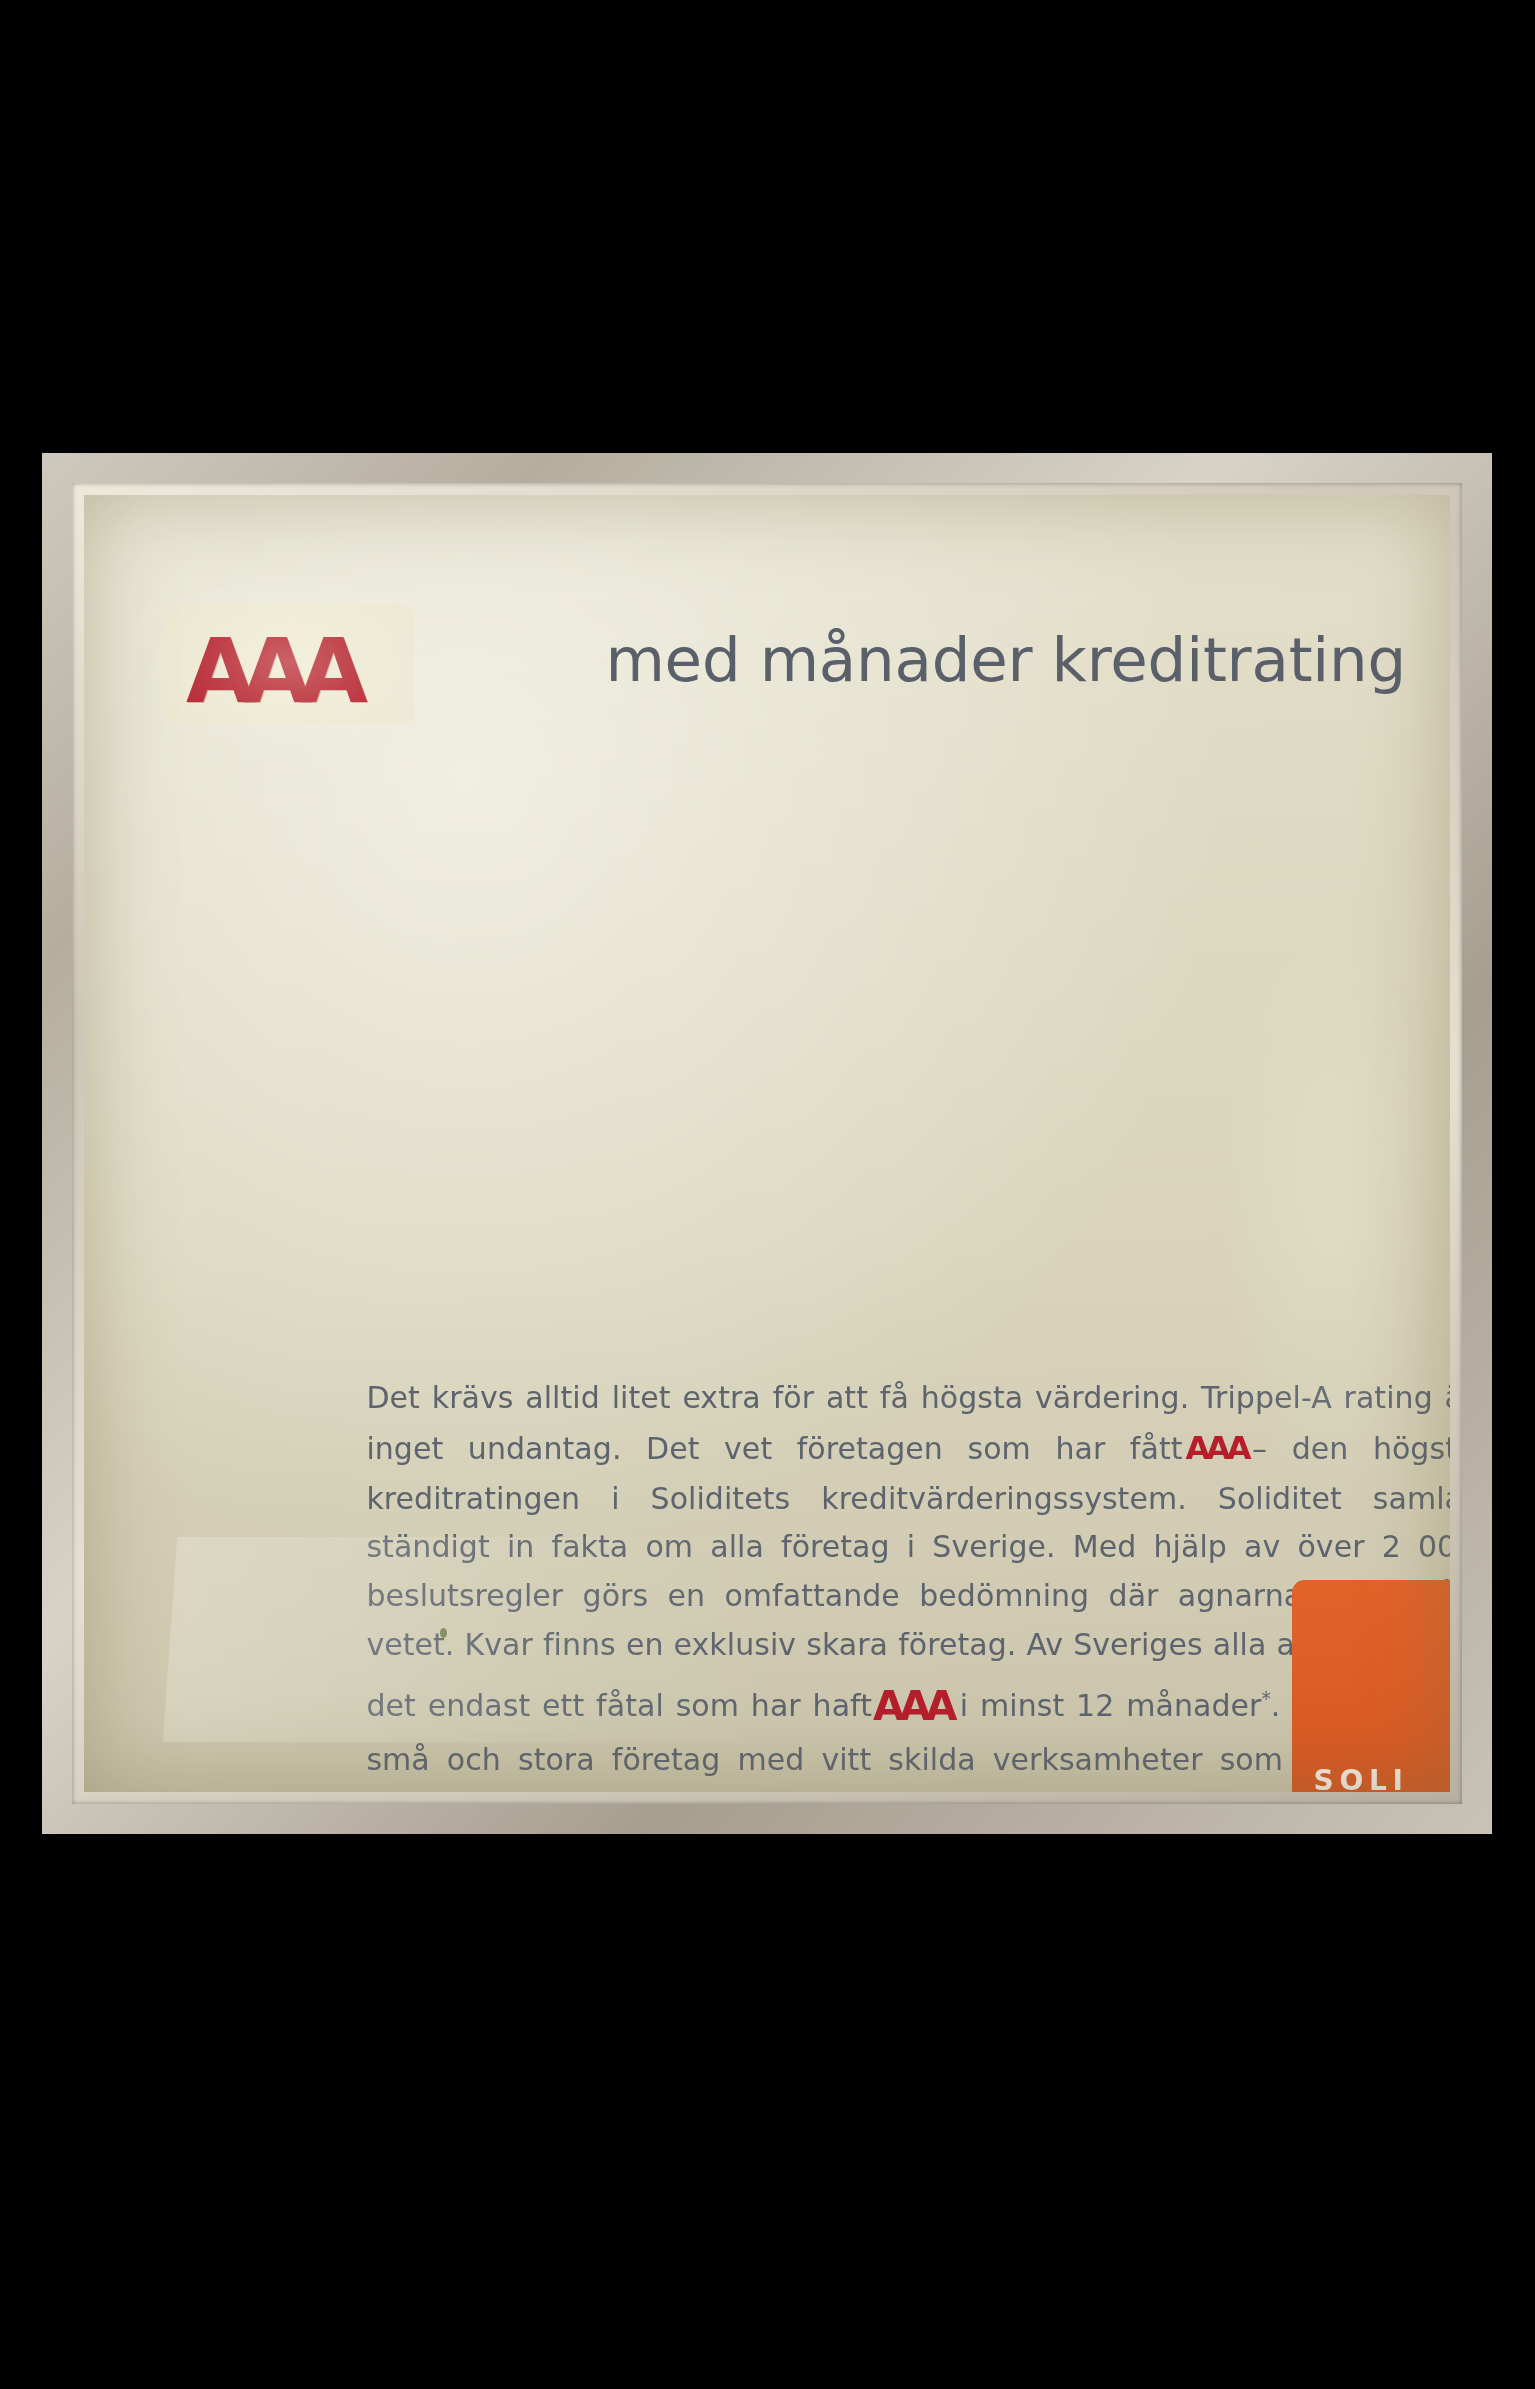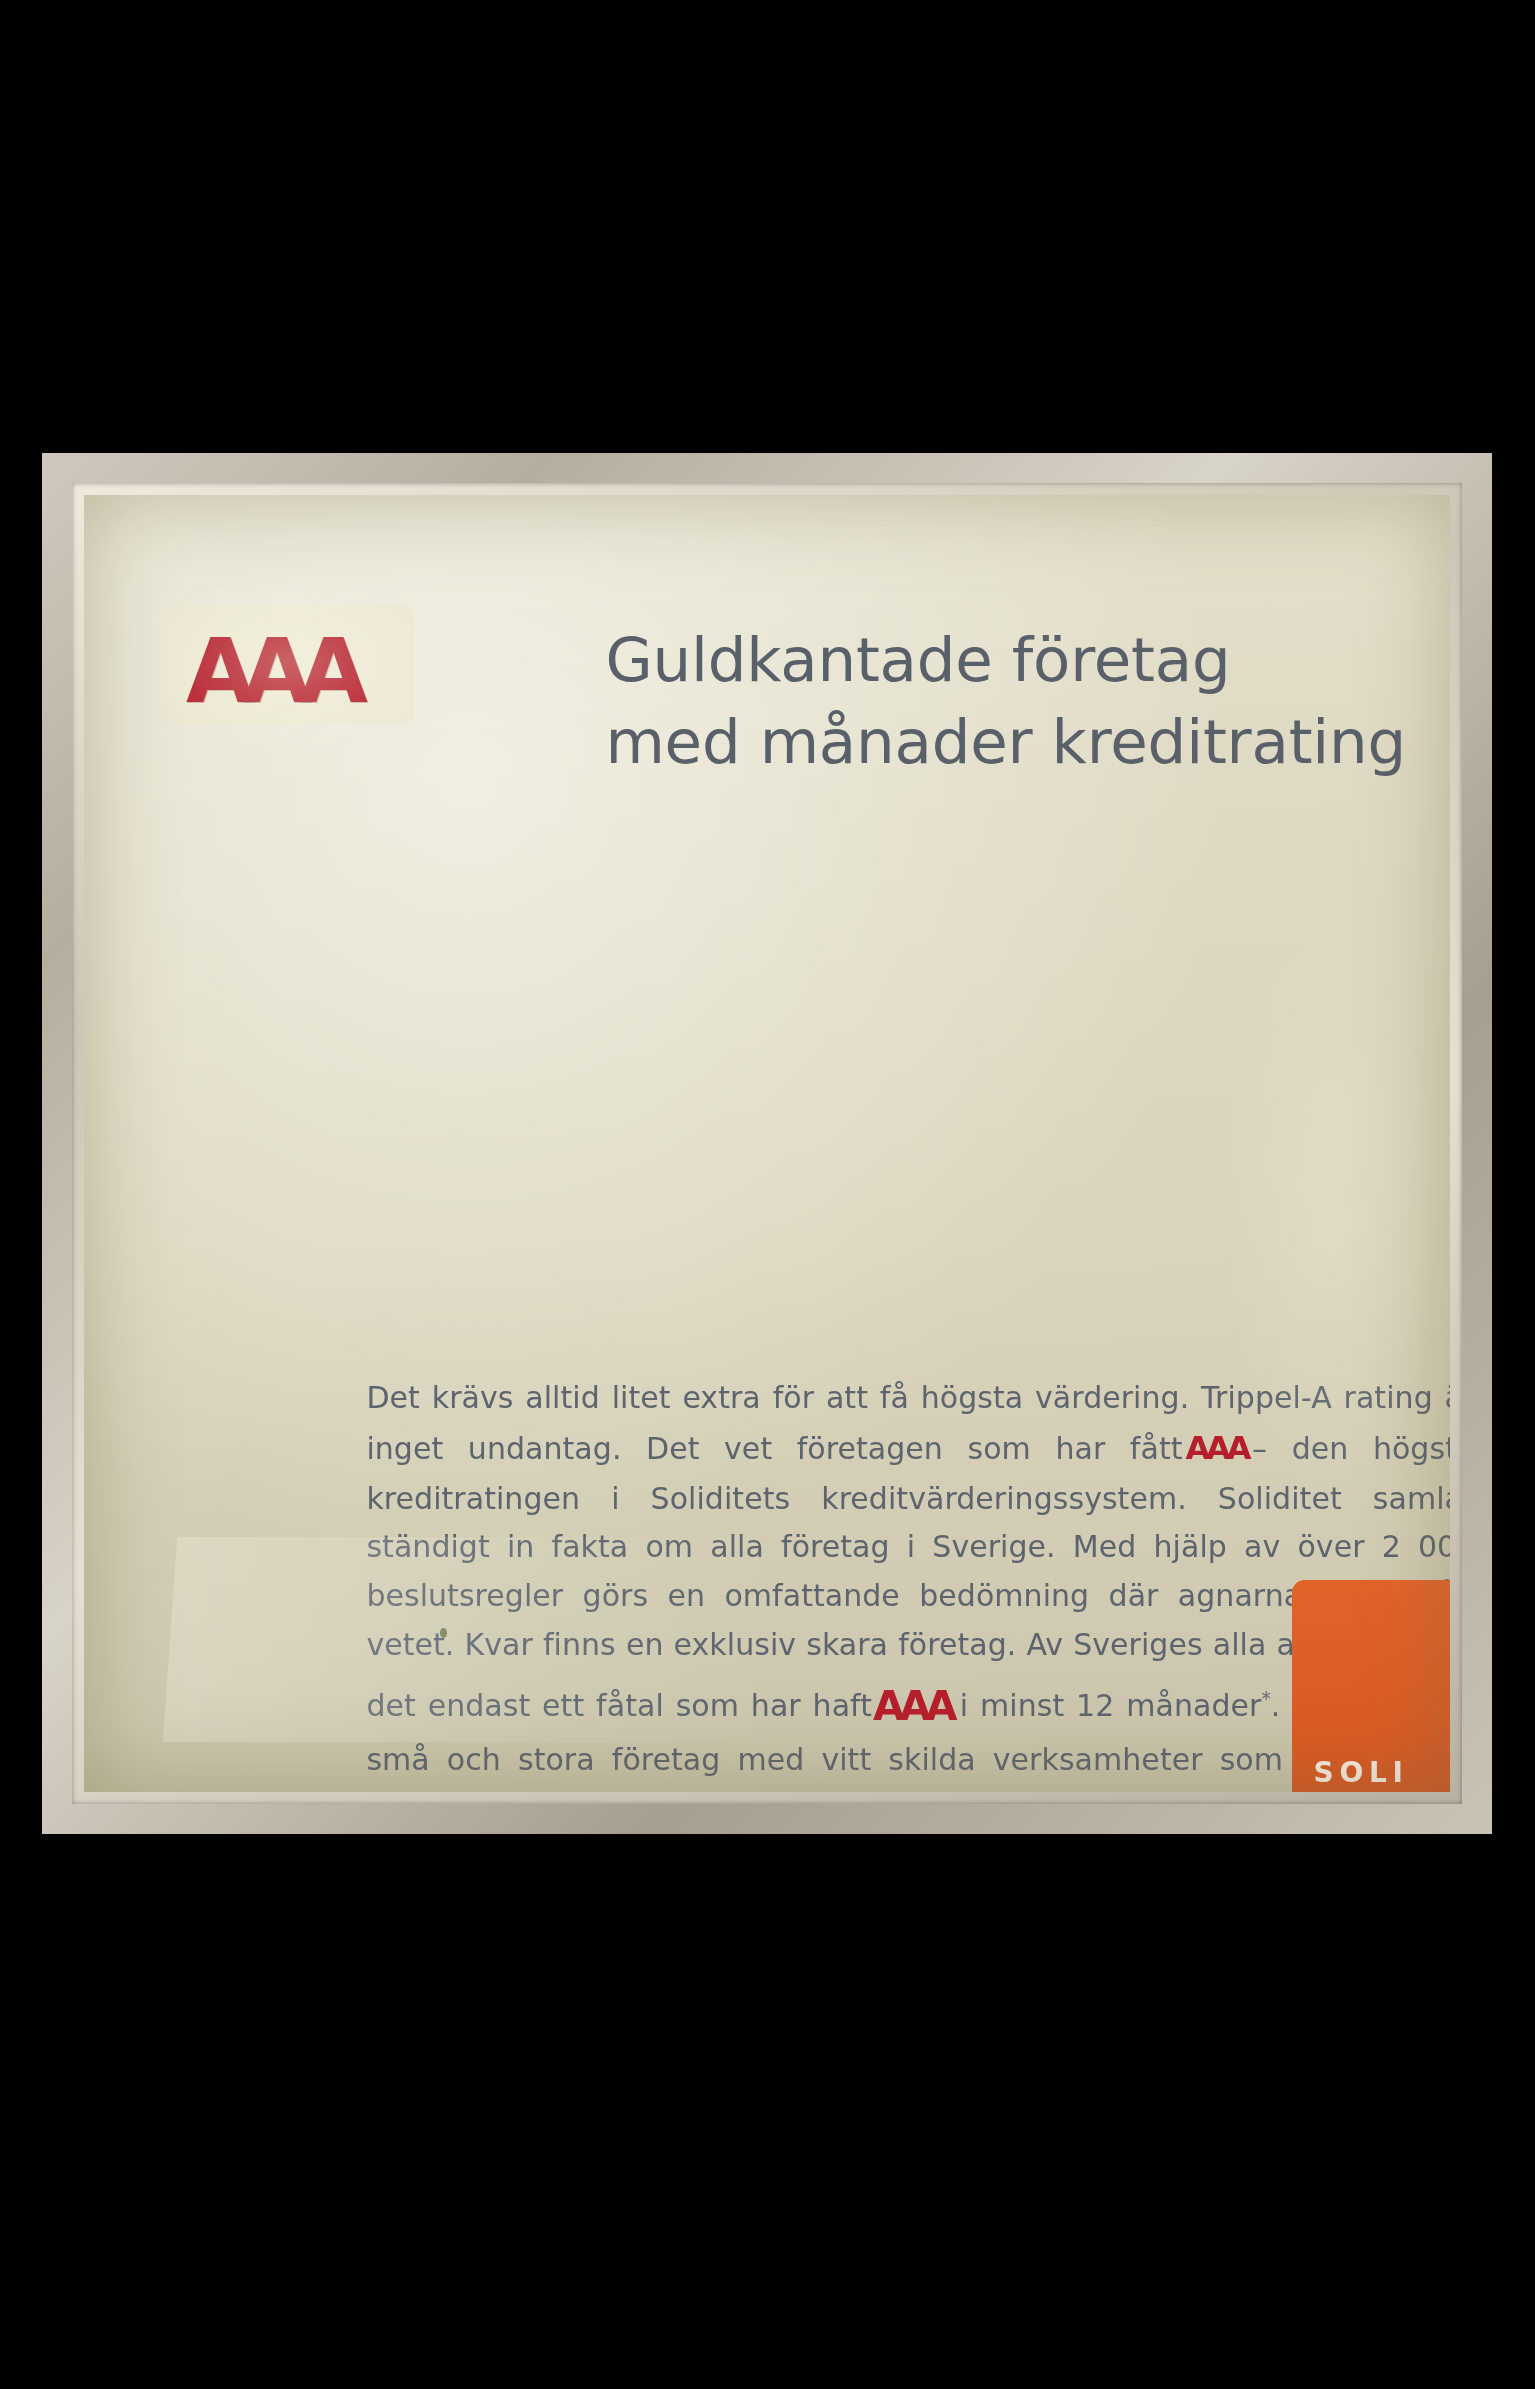--- a/index.html
+++ b/index.html
@@ -173,21 +173,21 @@
     right: 0;
     top: 1085px;
     width: 158px;
     height: 253px;
     background: linear-gradient(180deg, #e2632a 0%, #da5b24 60%, #cf5420 100%);
     border-top-left-radius: 12.4px;
   }
   #orange-tab-text {
     position: absolute;
     left: 22px;
-    bottom: 44px;
+    bottom: 36px;
     color: #f6ece2;
     font-family: "DejaVu Sans", sans-serif;
     font-weight: 700;
     font-size: 28px;
     letter-spacing: 5.7px;
     white-space: nowrap;
     margin-top: 46px;
   }
 
   
@@ -208,21 +208,20 @@
       <div id="mat">
 
         <div id="sheet"></div>
 
         <div id="logo-block">
           <div id="logo-halo"></div>
           <div id="logo-main" class="aaa-logo">AAA</div>
         </div>
 
         <div id="heading">
-          <span class="hl">Guldkantade företag</span>
           <span class="hl">med månader kreditrating</span>
         </div>
 
         <div id="body-copy">
           <p id="para-1"><span>Det krävs alltid litet extra för att få högsta värdering. Trippel-A rating är inget undantag. Det vet företagen som har fått</span><span class="inline-aaa">AAA</span><span>– den högsta kreditratingen i Soliditets kreditvärderingssystem. Soliditet samlar ständigt in fakta om alla företag i Sverige. Med hjälp av över 2 000 beslutsregler görs en omfattande bedömning där agnarna skiljs från vetet. Kvar finns en exklusiv skara företag. Av Sveriges alla aktiebolag är det endast ett fåtal som har haft</span><span class="inline-aaa big">AAA</span><span>i minst 12 månader</span><span class="sup">*</span><span>. Det är både små och stora företag med vitt skilda verksamheter som alla har en välskött ekonomi. Blomstrande företag helt enkelt som det är tryggt att göra affärer med.</span></p>
 
         </div>
 
         <div id="orange-tab">
           <div id="orange-tab-text">SOLI</div>

